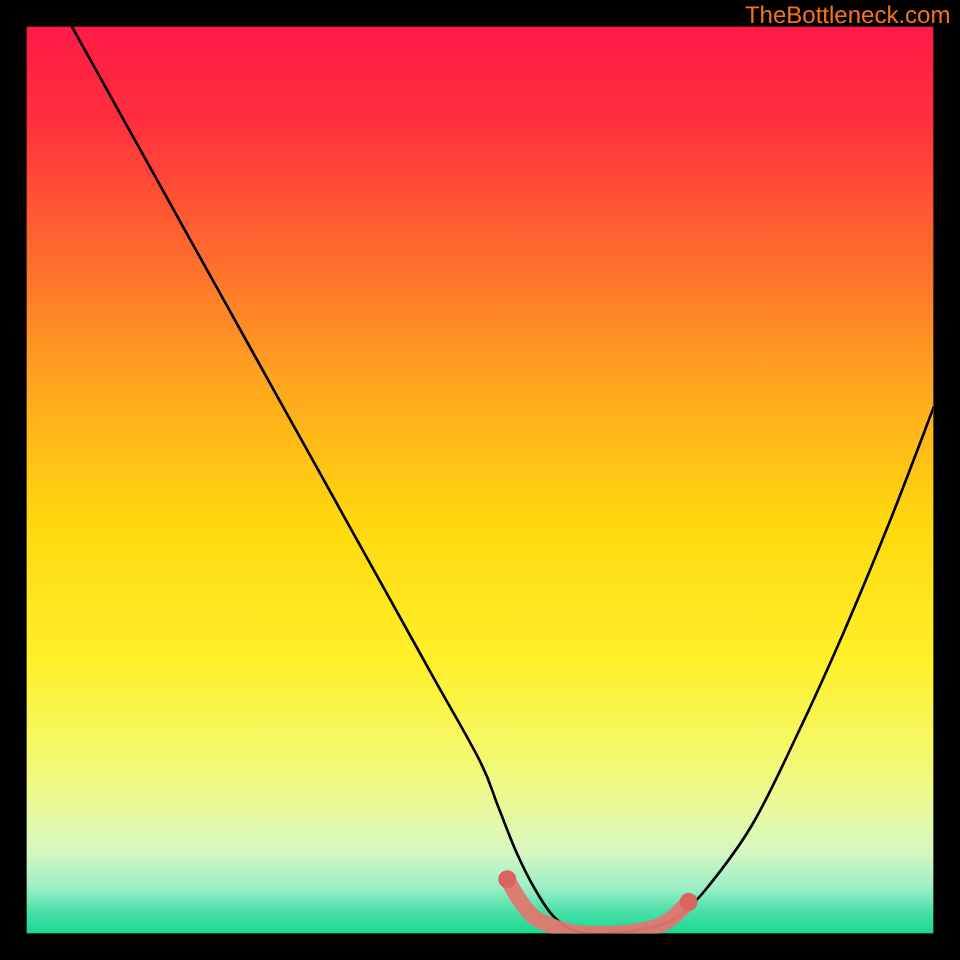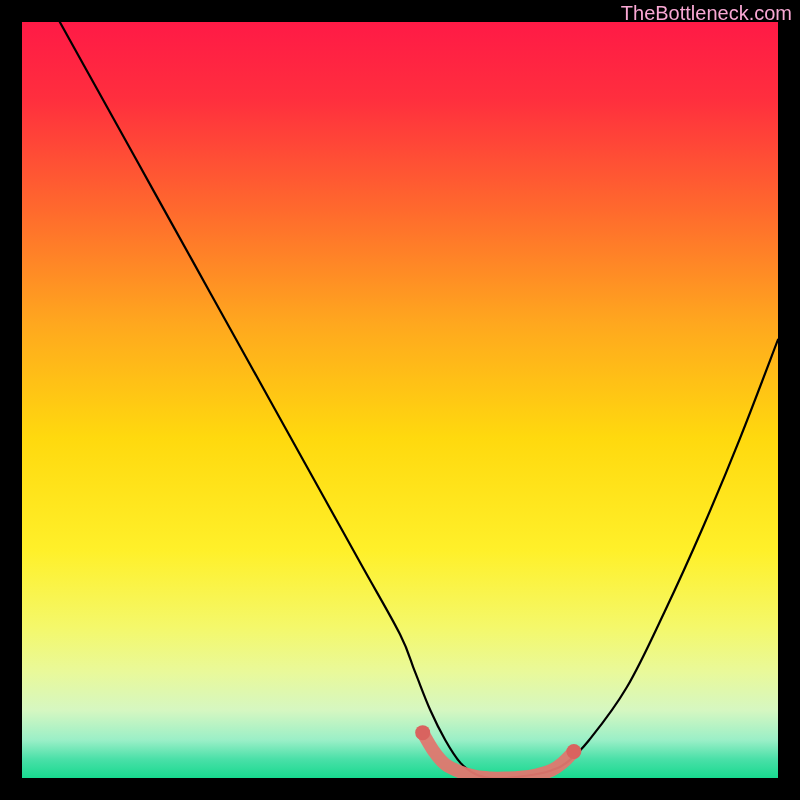--- a/index.html
+++ b/index.html
@@ -8,21 +8,21 @@
     height: 800px;
     background: #000;
     position: relative;
     overflow: hidden;
     font-family: Arial, Helvetica, sans-serif;
   }
   .watermark {
     position: absolute;
     top: 2px;
     right: 8px;
-    color: #f9a8d4;
+    color: #f97316;
     font-size: 20px;
     font-weight: 500;
     z-index: 10;
   }
   .chart-frame {
     position: absolute;
     left: 22px;
     top: 22px;
     width: 756px;
     height: 756px;

